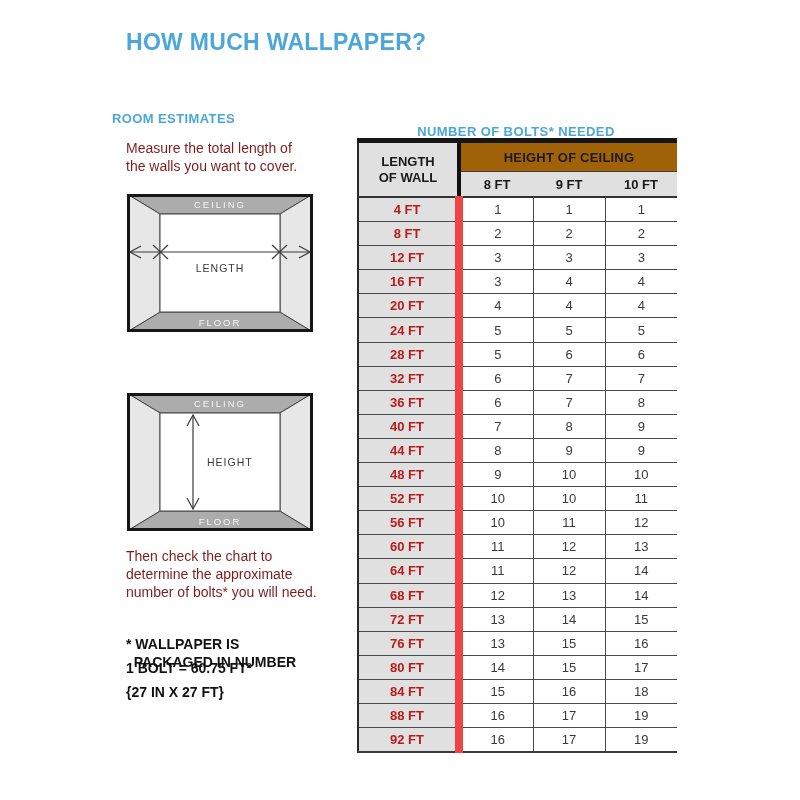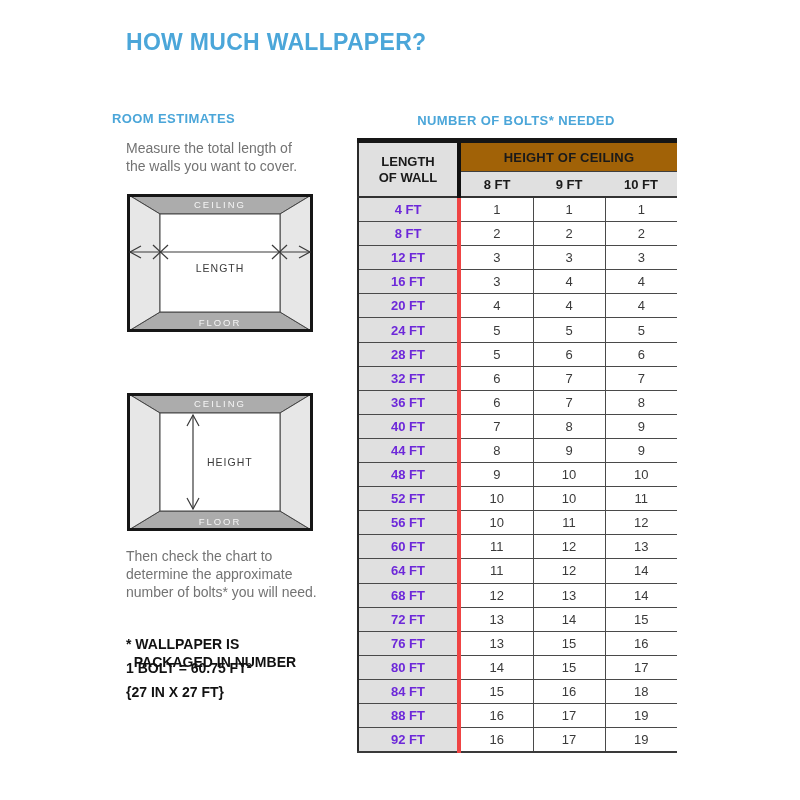--- a/index.html
+++ b/index.html
@@ -22,27 +22,27 @@
   }
   .section-heading {
     position: absolute;
     margin: 0;
     font-size: 13px;
     font-weight: bold;
     letter-spacing: 0.4px;
     color: #4BA6D9;
   }
   #room-estimates-heading { left: 112px; top: 111px; }
-  #table-heading { left: 357px; top: 113px; width: 318px; text-align: center; }
+  #table-heading { left: 357px; top: 124px; width: 318px; text-align: center; }
   .para {
     position: absolute;
     margin: 0;
     font-size: 14px;
     line-height: 18px;
-    color: #737373;
+    color: #7f1d1d;
     white-space: pre-line;
   }
   #para-length { left: 126px; top: 139px; }
   #para-height { left: 126px; top: 344px; }
   #para-chart  { left: 126px; top: 547px; }
   .footnote {
     position: absolute;
     margin: 0;
     font-size: 14px;
     line-height: 18px;
@@ -94,24 +94,24 @@
   th.sub-header {
     width: 72px;
     background: #e0e0e0;
     border-bottom: 2px solid #333333;
     height: 24px;
     font-weight: bold;
     color: #1a1a1a;
   }
   th.rowlabel {
     background: #e0e0e0;
-    border-right: 4px solid #ef4444;
+    border-right: 8px solid #ef4444;
     border-bottom: 1.5px solid #4a4a4a;
     font-weight: bold;
-    color: #6d28d9;
+    color: #b91c1c;
     height: 23.1px;
   }
   td.val {
     background: #ffffff;
     border-bottom: 1.5px solid #4a4a4a;
     color: #3a3a3a;
     height: 23.1px;
   }
   td.val + td.val { border-left: 1.5px solid #4a4a4a; }
   tr.data-row:last-child th.rowlabel,

